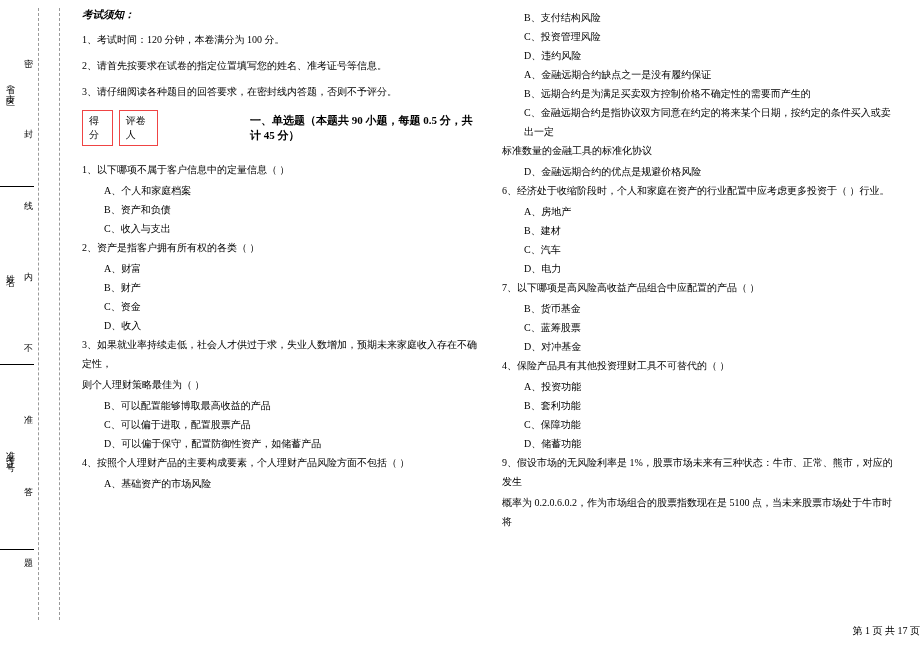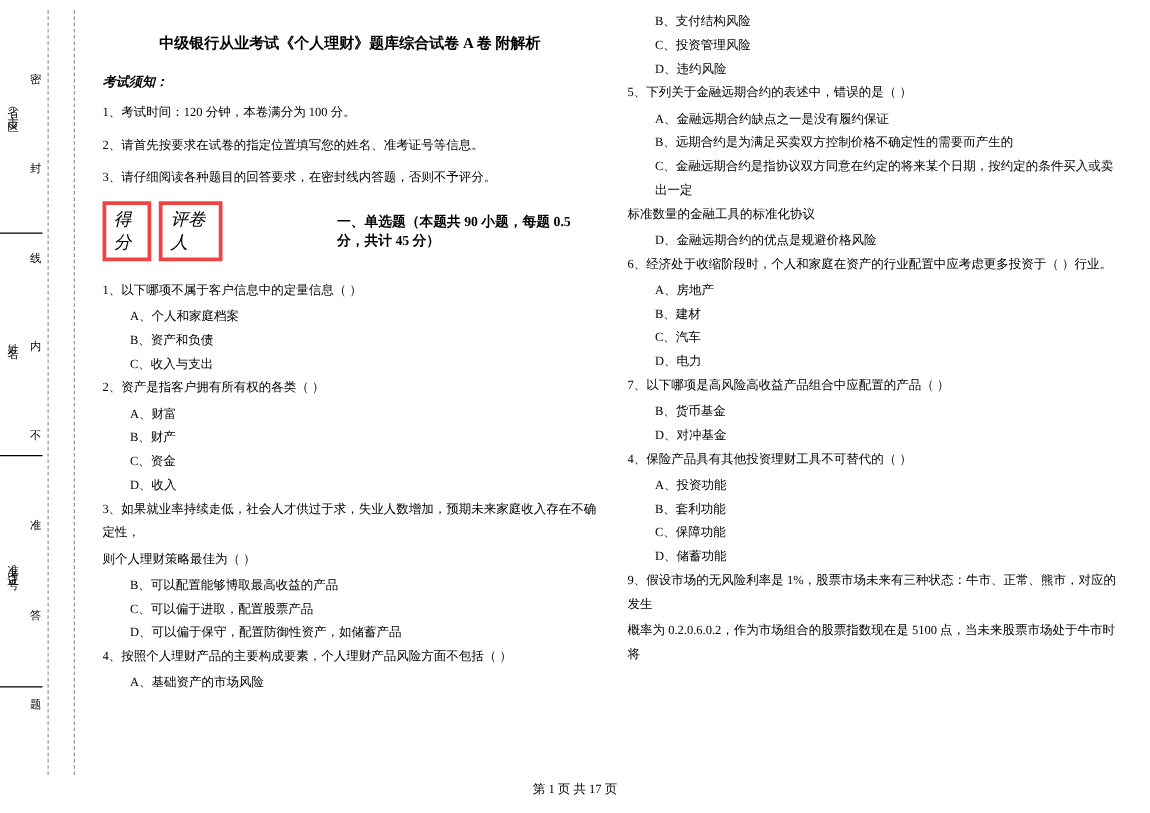--- a/index.html
+++ b/index.html
@@ -93,42 +93,41 @@
       margin-bottom: 10px;
       line-height: 1.6;
     }
     .score-row {
       display: flex;
       align-items: center;
       gap: 6px;
       margin: 8px 0 14px;
     }
     .score-cell {
-      border: 3px solid #ef4444;
+      border: 1px solid #ef4444;
       padding: 3px 6px;
-      font-size: 14px;
-      font-style: italic;
+      font-size: 10px;
     }
     .section-title {
       font-size: 11px;
       font-weight: bold;
       margin-left: 86px;
     }
     .question {
       font-size: 10px;
       line-height: 1.9;
       margin-bottom: 2px;
     }
     .option {
       font-size: 10px;
       line-height: 1.9;
       padding-left: 22px;
     }
     .footer {
-      text-align: center;
+      text-align: right;
       font-size: 10px;
       padding: 4px 0;
     }
     .field-line {
       display: inline-block;
       border-bottom: 1px solid #000;
       min-width: 48px;
       height: 10px;
       vertical-align: bottom;
     }
@@ -154,21 +153,20 @@
       <span>内</span>
       <span>不</span>
       <span>准</span>
       <span>答</span>
       <span>题</span>
     </div>
   </div>
 
   <div class="content">
     <div class="column">
-      <div class="title">中级银行从业考试《个人理财》题库综合试卷 A 卷 附解析</div>
       <div class="notice-header">考试须知：</div>
       <div class="notice-item">1、考试时间：120 分钟，本卷满分为 100 分。</div>
       <div class="notice-item">2、请首先按要求在试卷的指定位置填写您的姓名、准考证号等信息。</div>
       <div class="notice-item">3、请仔细阅读各种题目的回答要求，在密封线内答题，否则不予评分。</div>
       <div class="score-row">
         <div class="score-cell">得分</div>
         <div class="score-cell">评卷人</div>
         <div class="section-title">一、单选题（本题共 90 小题，每题 0.5 分，共计 45 分）</div>
       </div>
 
@@ -191,35 +189,35 @@
 
       <div class="question">4、按照个人理财产品的主要构成要素，个人理财产品风险方面不包括（    ）</div>
       <div class="option">A、基础资产的市场风险</div>
     </div>
 
     <div class="column">
       <div class="option">B、支付结构风险</div>
       <div class="option">C、投资管理风险</div>
       <div class="option">D、违约风险</div>
 
-      <div class="question">5、下列关于金融远期合约的表述中，错误的是（    ）</div>
       <div class="option">A、金融远期合约缺点之一是没有履约保证</div>
       <div class="option">B、远期合约是为满足买卖双方控制价格不确定性的需要而产生的</div>
       <div class="option">C、金融远期合约是指协议双方同意在约定的将来某个日期，按约定的条件买入或卖出一定</div>
       <div class="question">标准数量的金融工具的标准化协议</div>
       <div class="option">D、金融远期合约的优点是规避价格风险</div>
 
       <div class="question">6、经济处于收缩阶段时，个人和家庭在资产的行业配置中应考虑更多投资于（    ）行业。</div>
       <div class="option">A、房地产</div>
       <div class="option">B、建材</div>
       <div class="option">C、汽车</div>
       <div class="option">D、电力</div>
 
       <div class="question">7、以下哪项是高风险高收益产品组合中应配置的产品（    ）</div>
       <div class="option">B、货币基金</div>
+      <div class="option">C、蓝筹股票</div>
       <div class="option">D、对冲基金</div>
 
       <div class="question">4、保险产品具有其他投资理财工具不可替代的（    ）</div>
       <div class="option">A、投资功能</div>
       <div class="option">B、套利功能</div>
       <div class="option">C、保障功能</div>
       <div class="option">D、储蓄功能</div>
 
       <div class="question">9、假设市场的无风险利率是 1%，股票市场未来有三种状态：牛市、正常、熊市，对应的发生</div>
       <div class="question">概率为 0.2.0.6.0.2，作为市场组合的股票指数现在是 5100 点，当未来股票市场处于牛市时将</div>

